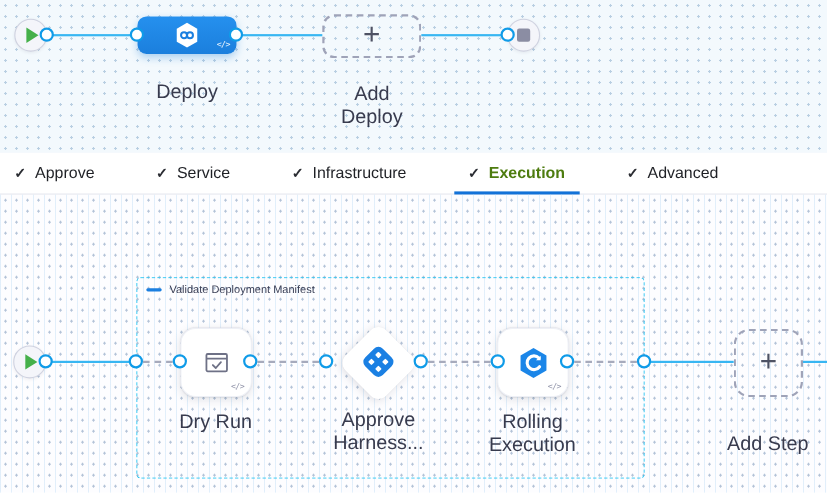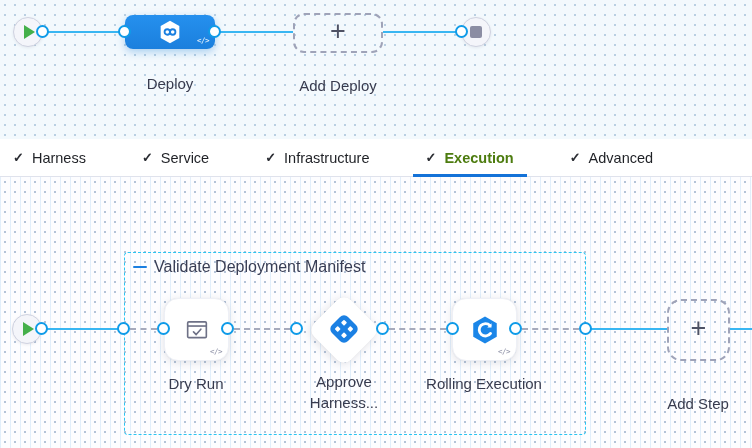--- a/index.html
+++ b/index.html
@@ -51,21 +51,21 @@
   .endpoint {
     position:absolute; width:30px; height:30px; border-radius:50%;
     background:#f4f5fa; border:1px solid #cfd2e0; z-index:4;
     display:flex; align-items:center; justify-content:center;
     box-shadow:0 1px 3px rgba(40,41,61,.08);
   }
   .play-tri { width:0; height:0; border-left:11px solid #45b04a; border-top:7px solid transparent; border-bottom:7px solid transparent; margin-left:3px; }
   .stop-sq  { width:12px; height:12px; background:#8b8da3; border-radius:2px; }
 
   .node-label {
-    position:absolute; text-align:center; font-size:15px; color:#383b4e;
+    position:absolute; text-align:center; font-size:18px; color:#383b4e;
     line-height:21px; z-index:4;
   }
 
   .dashed-box {
     position:absolute; border:2px dashed #9fa3b8; border-radius:11px; z-index:3;
     display:flex; align-items:center; justify-content:center; cursor:pointer;
   }
   .plus-glyph { font-size:27px; font-weight:300; color:#4e5264; line-height:1; margin-top:-3px; }
 
   .step-card {
@@ -88,21 +88,21 @@
     display:flex; align-items:center; justify-content:center;
   }
 
   
   .step-group {
     position:absolute; left:124px; top:75px; width:462px; height:183px;
     border:1px dashed #29c5f2; border-radius:4px; z-index:0;
   }
   .group-head { position:absolute; left:133px; top:81px; display:flex; align-items:center; gap:7px; z-index:2; }
   .minus-bar { width:14px; height:2.5px; background:#1b7fe0; border-radius:2px; cursor:pointer; }
-  .group-title { font-size:16px; color:#383d54; }
+  .group-title { font-size:10px; color:#383d54; }
 
   
   .diamond {
     position:absolute; left:318px; top:127px; width:52px; height:52px; background:#fff;
     border-radius:10px; transform:rotate(45deg); z-index:3; cursor:pointer;
     box-shadow:0 2px 8px rgba(96,97,112,.18), 0 0 1px rgba(40,41,61,.08);
   }
   .diamond-icon { position:absolute; left:324px; top:132px; width:40px; height:40px; z-index:4; pointer-events:none; }
 </style>
 </head>
@@ -138,21 +138,21 @@
     <div class="stop-sq"></div>
   </div>
 
   <div class="node-label" style="left:125px; top:73px; width:90px;">Deploy</div>
   <div class="node-label" style="left:293px; top:75px; width:90px;">Add Deploy</div>
 </div>
 
 <div class="tab-bar">
   <div class="tab">
     <span class="tick">✓</span>
-    <span class="tab-label">Harness</span>
+    <span class="tab-label">Approve</span>
   </div>
   <div class="tab">
     <span class="tick">✓</span>
     <span class="tab-label">Service</span>
   </div>
   <div class="tab">
     <span class="tick">✓</span>
     <span class="tab-label">Infrastructure</span>
   </div>
   <div class="tab active">

